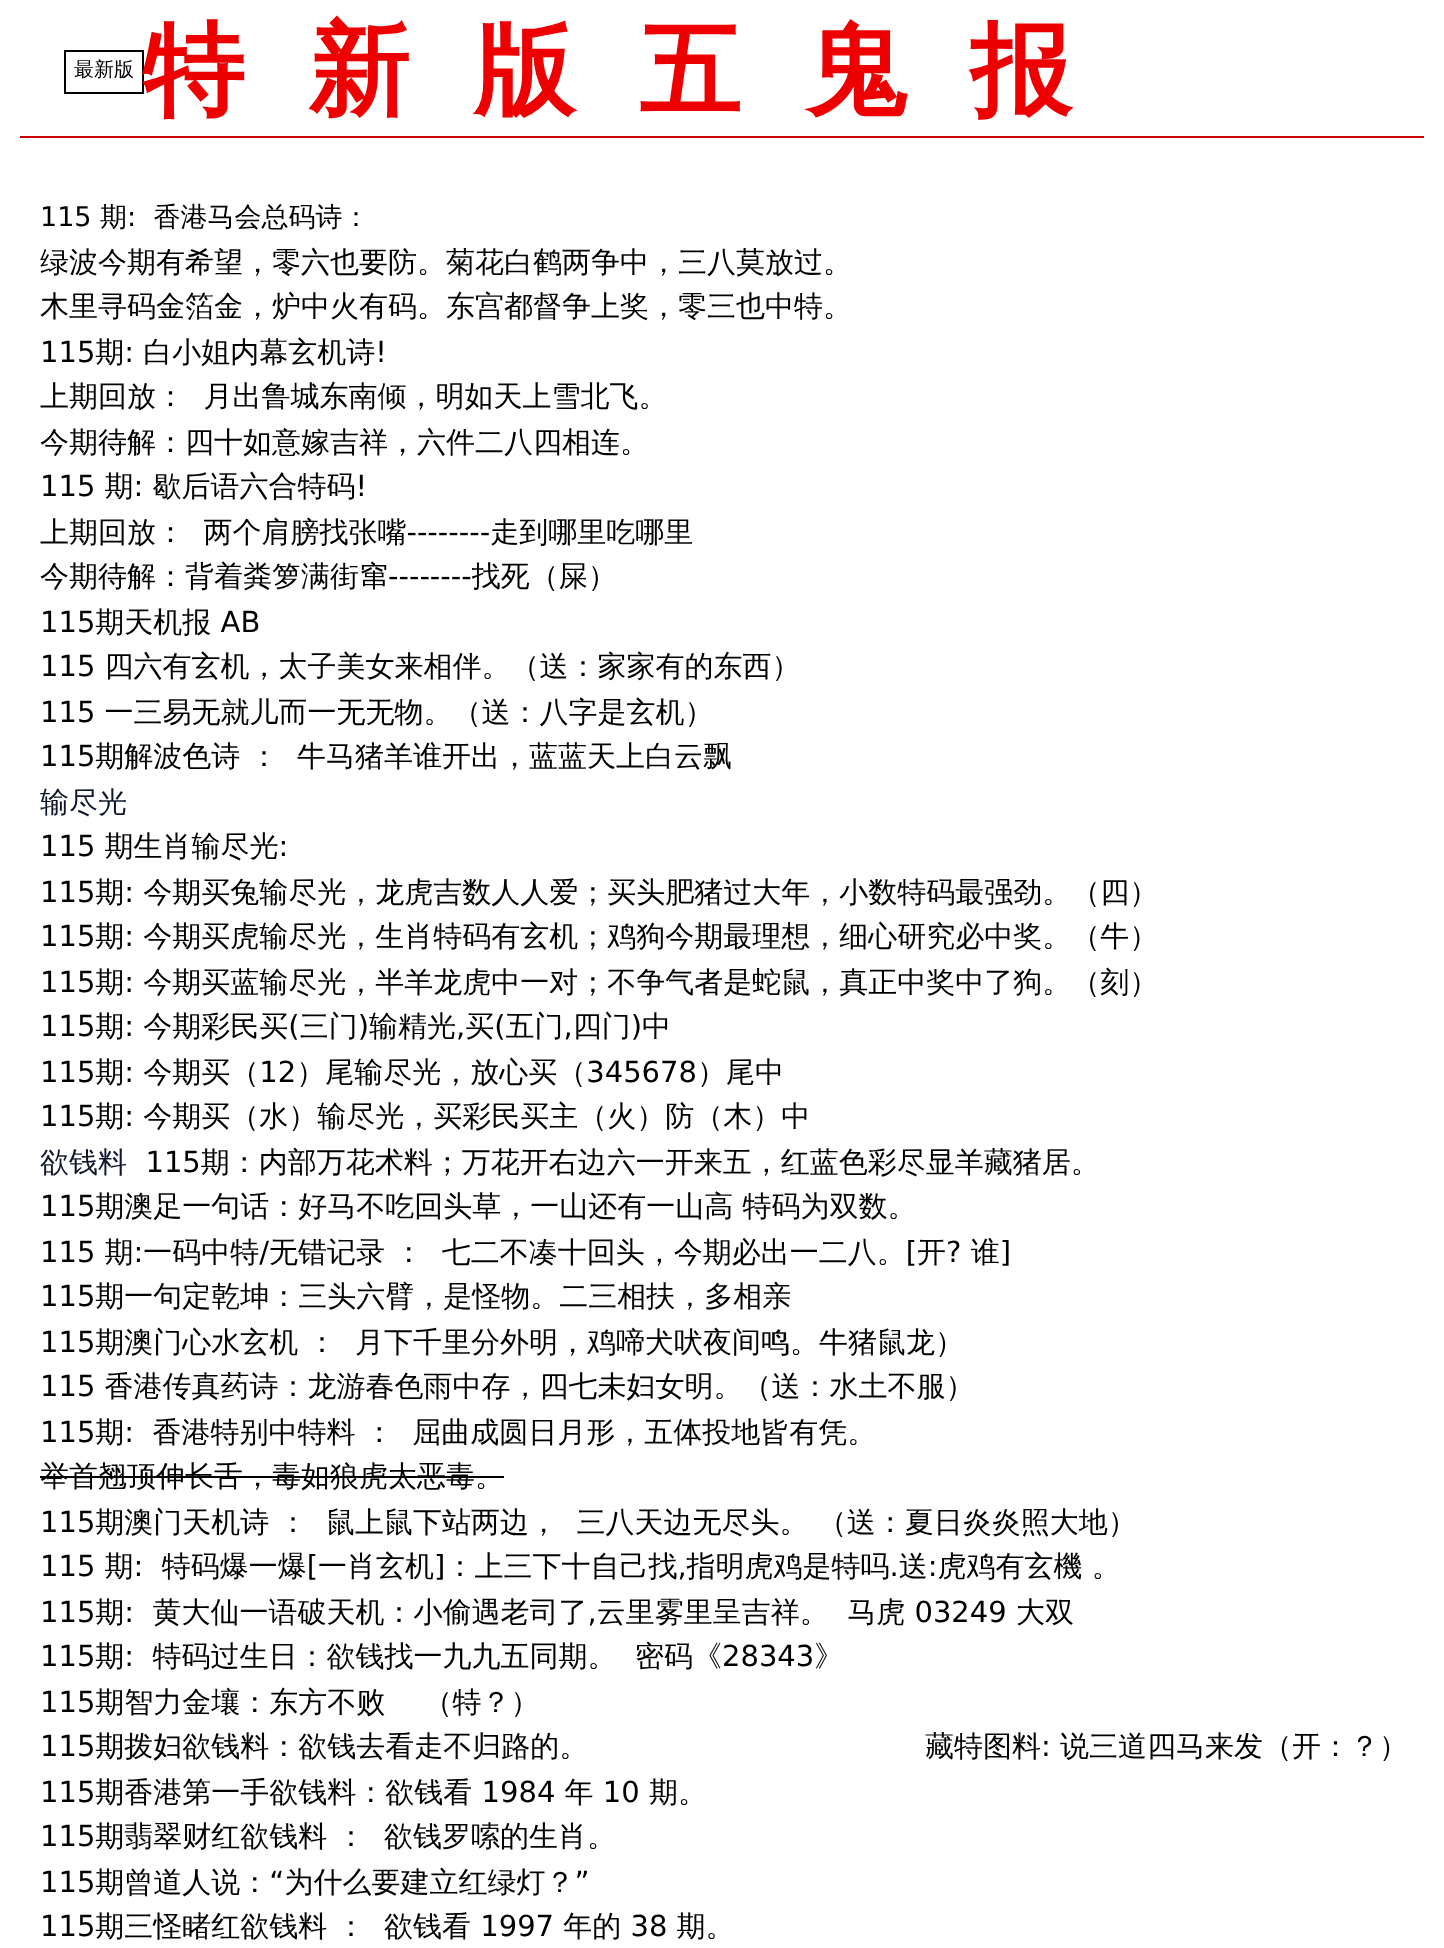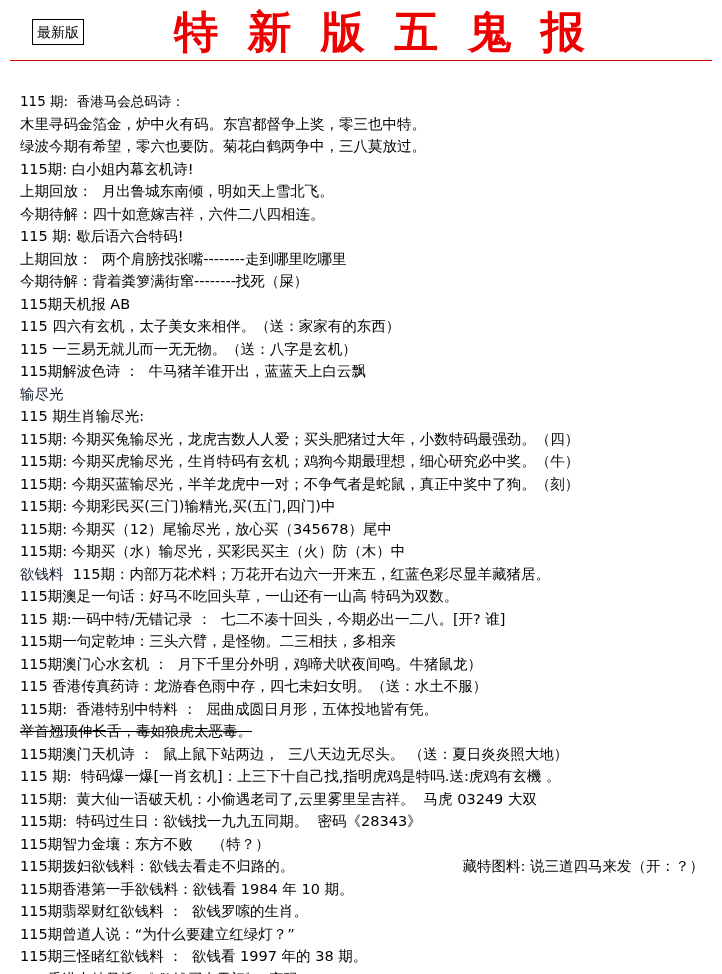--- a/index.html
+++ b/index.html
@@ -20,32 +20,31 @@
   
   .header{
     display:flex;
     align-items:center;
     padding:2px 0 2px 22px;
     margin-bottom:2px;
   }
   .badge{
     border:1px solid #000;
     background:#fff;
-    font-size:14px;
+    font-size:10px;
     line-height:1;
     padding:5px 4px;
     letter-spacing:0px;
     font-family:"DejaVu Sans","Liberation Sans",sans-serif;
     white-space:nowrap;
   }
   .title{
     flex:1;
-    text-align:center;
     color:#ee0000;
-    font-size:44px;
+    font-size:51px;
     font-weight:bold;
     letter-spacing:7px;
     line-height:1.1;
     font-family:"DejaVu Sans","Liberation Sans",sans-serif;
     padding-right:30px;
   }
   
   .rule{
     height:1px;
     background:#cc0000;
@@ -79,22 +78,22 @@
 
   <div class="header">
     <div class="badge">最新版</div>
     <div class="title">特 新 版 五 鬼 报</div>
   </div>
 
   <div class="rule"></div>
 
   <div class="lines" id="content">
       <div class="ln small">115 期:  香港马会总码诗：</div>
+      <div class="ln">绿波今期有希望，零六也要防。菊花白鹤两争中，三八莫放过。</div>
       <div class="ln">木里寻码金箔金，炉中火有码。东宫都督争上奖，零三也中特。</div>
-      <div class="ln">绿波今期有希望，零六也要防。菊花白鹤两争中，三八莫放过。</div>
       <div class="ln">115期: 白小姐内幕玄机诗!</div>
       <div class="ln">上期回放：  月出鲁城东南倾，明如天上雪北飞。</div>
       <div class="ln">今期待解：四十如意嫁吉祥，六件二八四相连。</div>
       <div class="ln">115 期: 歇后语六合特码!</div>
       <div class="ln">上期回放：  两个肩膀找张嘴--------走到哪里吃哪里</div>
       <div class="ln">今期待解：背着粪箩满街窜--------找死（屎）</div>
       <div class="ln">115期天机报 AB</div>
       <div class="ln">115 四六有玄机，太子美女来相伴。（送：家家有的东西）</div>
       <div class="ln">115 一三易无就儿而一无无物。（送：八字是玄机）</div>
       <div class="ln">115期解波色诗 ：  牛马猪羊谁开出，蓝蓝天上白云飘</div>

